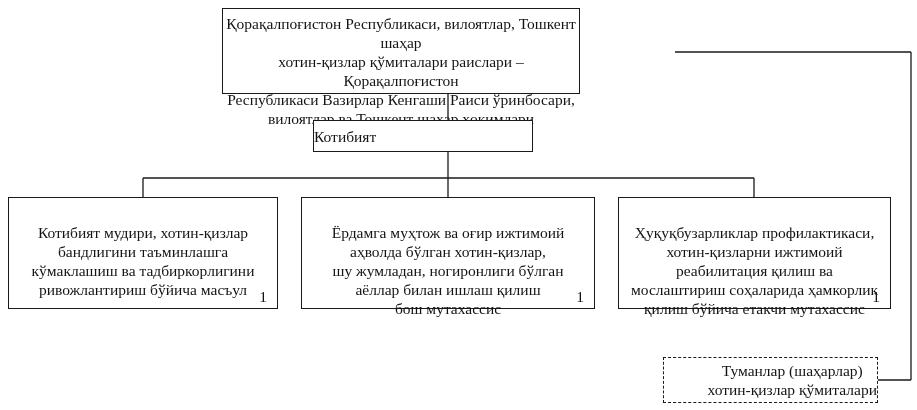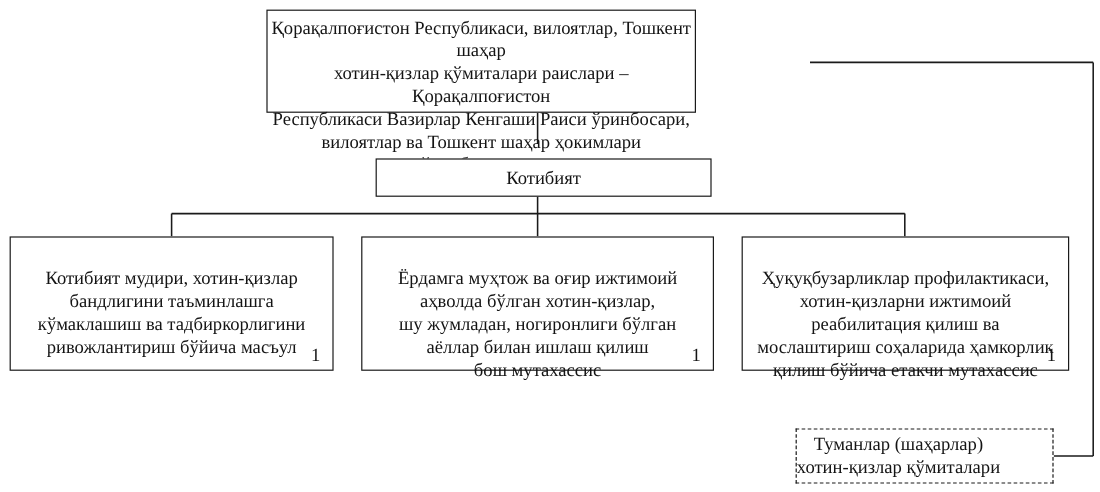--- a/index.html
+++ b/index.html
@@ -38,26 +38,25 @@
   }
   .top-box {
     left: 222px;
     top: 8px;
     width: 358px;
     height: 86px;
     padding-top: 5px;
   }
   .secretariat-box {
     left: 313px;
-    top: 132px;
-    width: 280px;
+    top: 120px;
+    width: 220px;
     height: 32px;
     display: flex;
     align-items: center;
-    justify-content: center;
   }
   .staff-box {
     top: 197px;
     height: 112px;
     padding-top: 25px;
   }
   .staff-box-1 { left: 8px;   width: 270px; }
   .staff-box-2 { left: 301px; width: 294px; }
   .staff-box-3 { left: 618px; width: 273px; }
   .staff-count {
@@ -68,21 +67,21 @@
     line-height: 19px;
   }
   .district-box {
     left: 663px;
     top: 357px;
     width: 215px;
     height: 46px;
     border: 1.5px dashed #1a1a1a;
     display: flex;
     align-items: center;
-    justify-content: flex-start;
+    justify-content: flex-end;
   }
 </style>
 </head>
 <body>
 
 <div class="canvas">
 
   <svg class="connectors" viewBox="0 0 917 410" xmlns="http://www.w3.org/2000/svg">
 
     <line x1="448" y1="94" x2="448" y2="120" stroke="#1a1a1a" stroke-width="1.3"></line>

